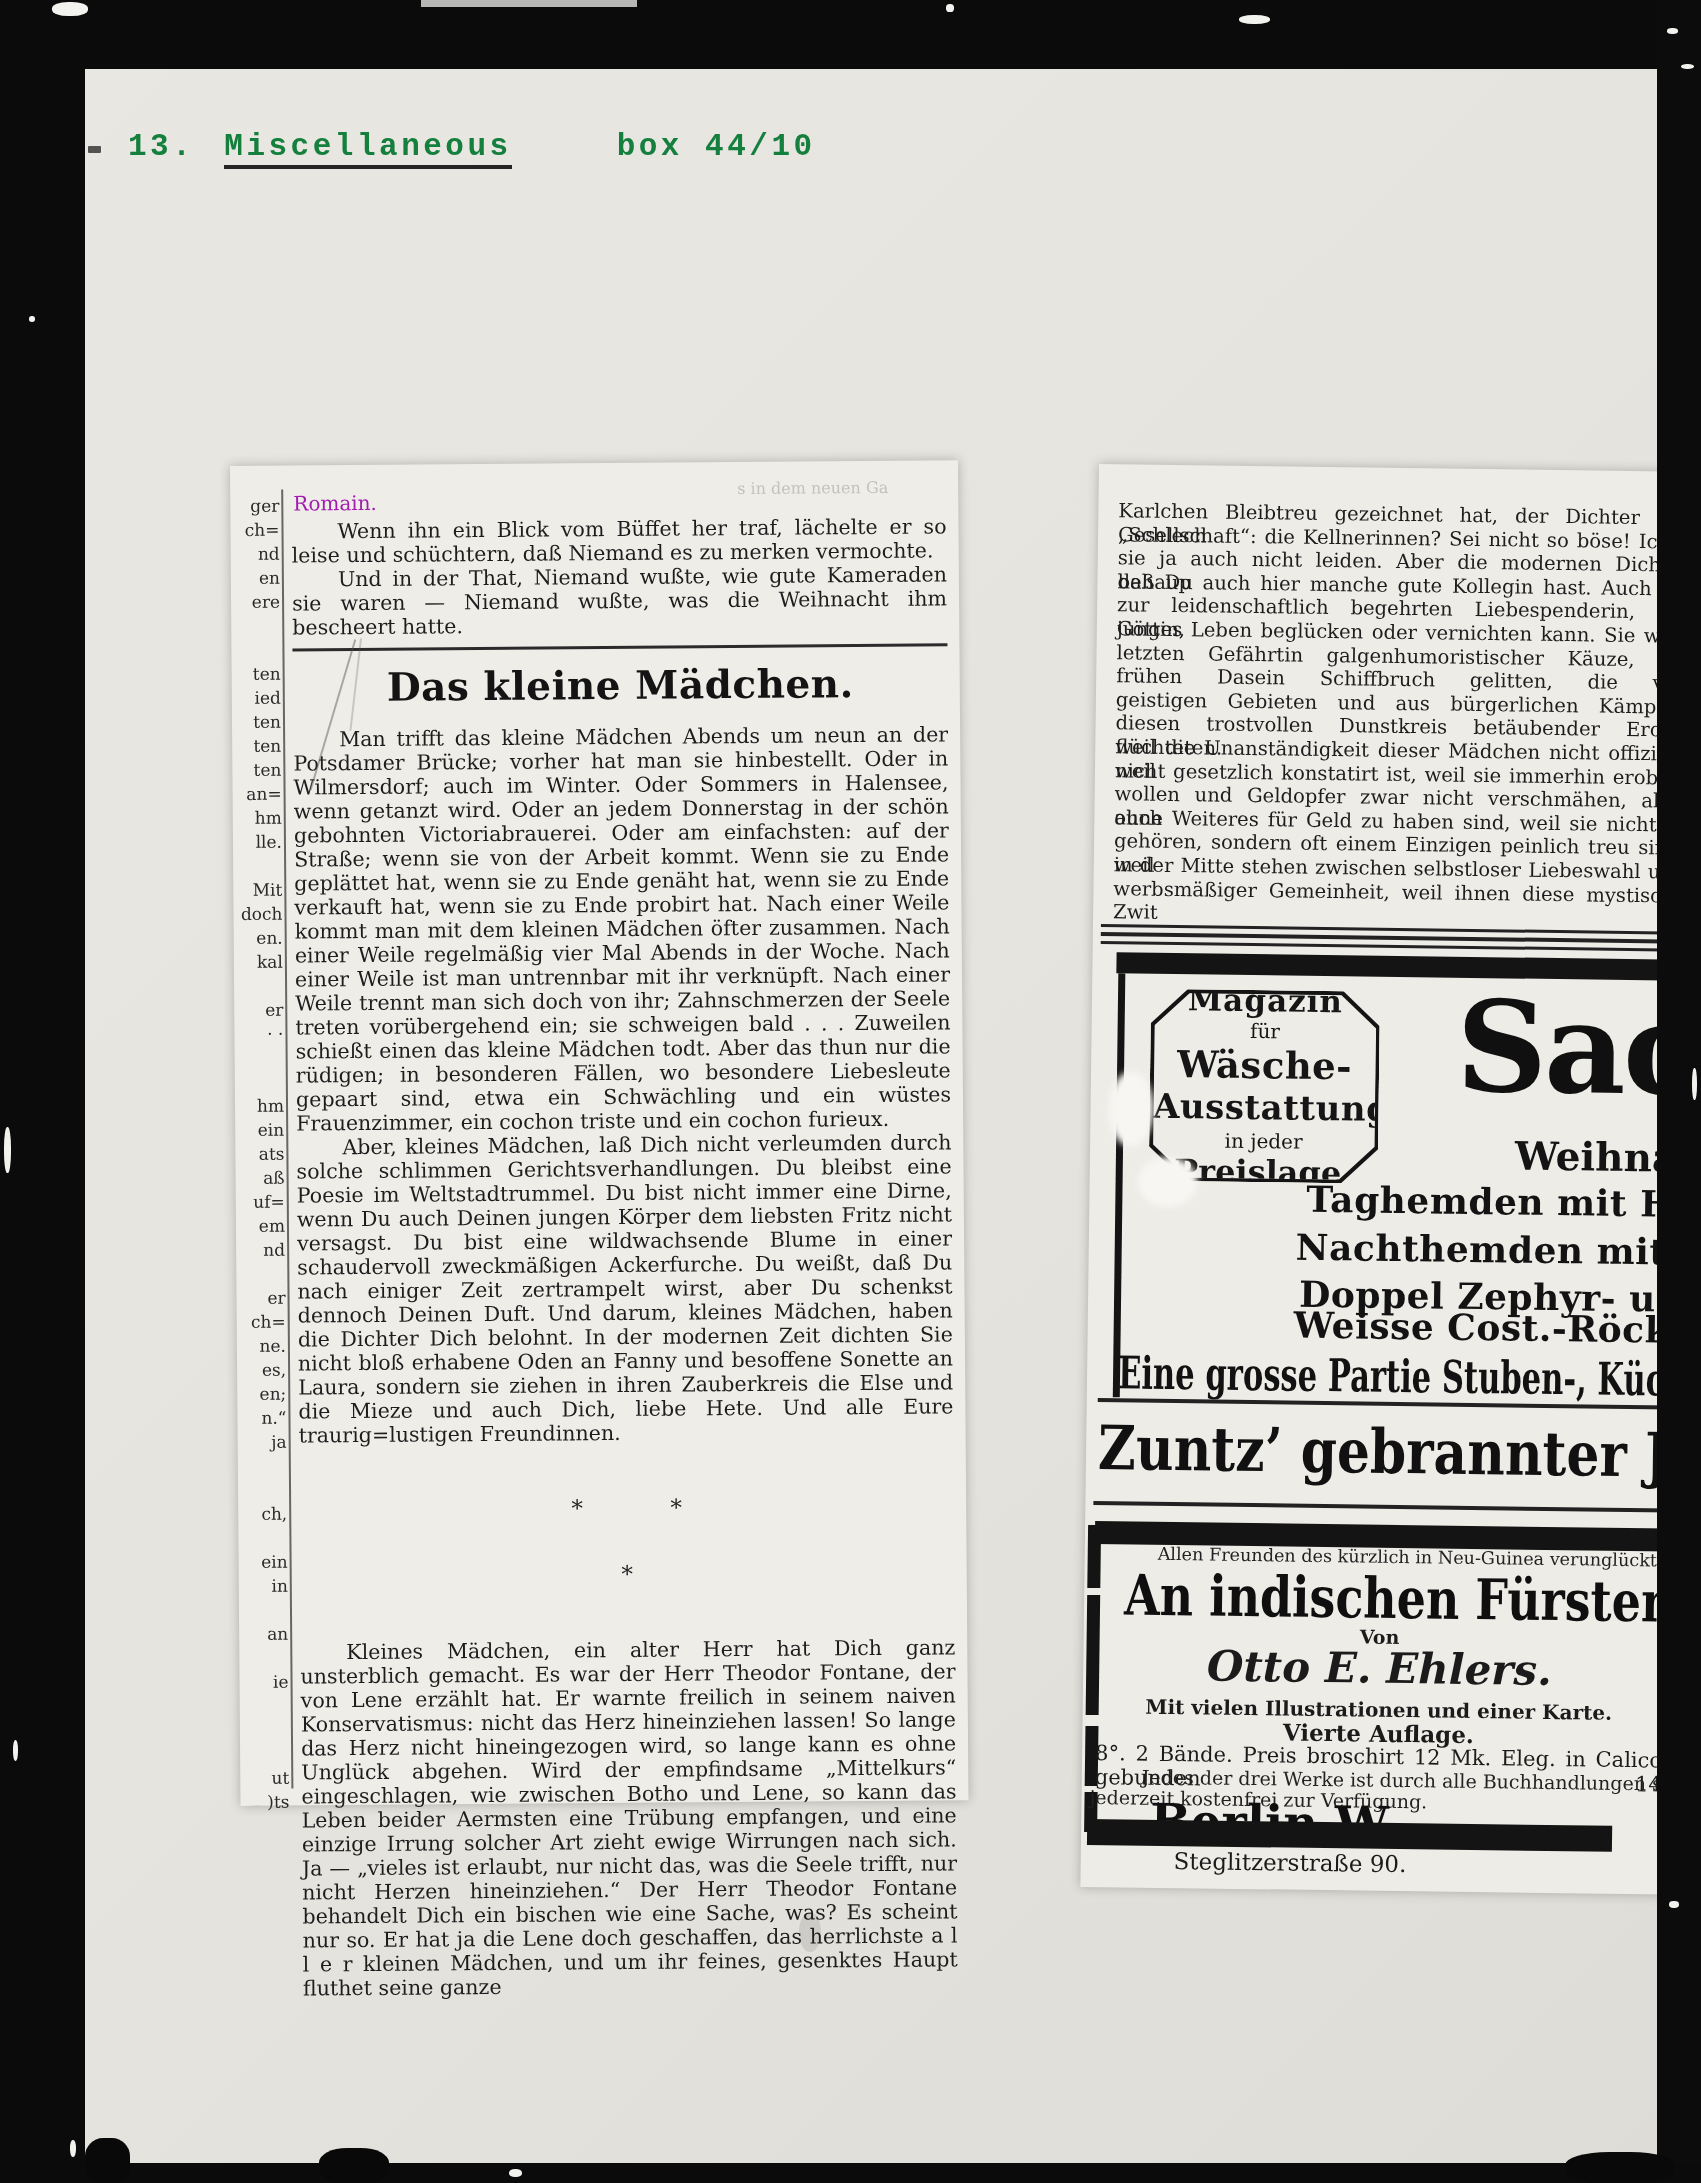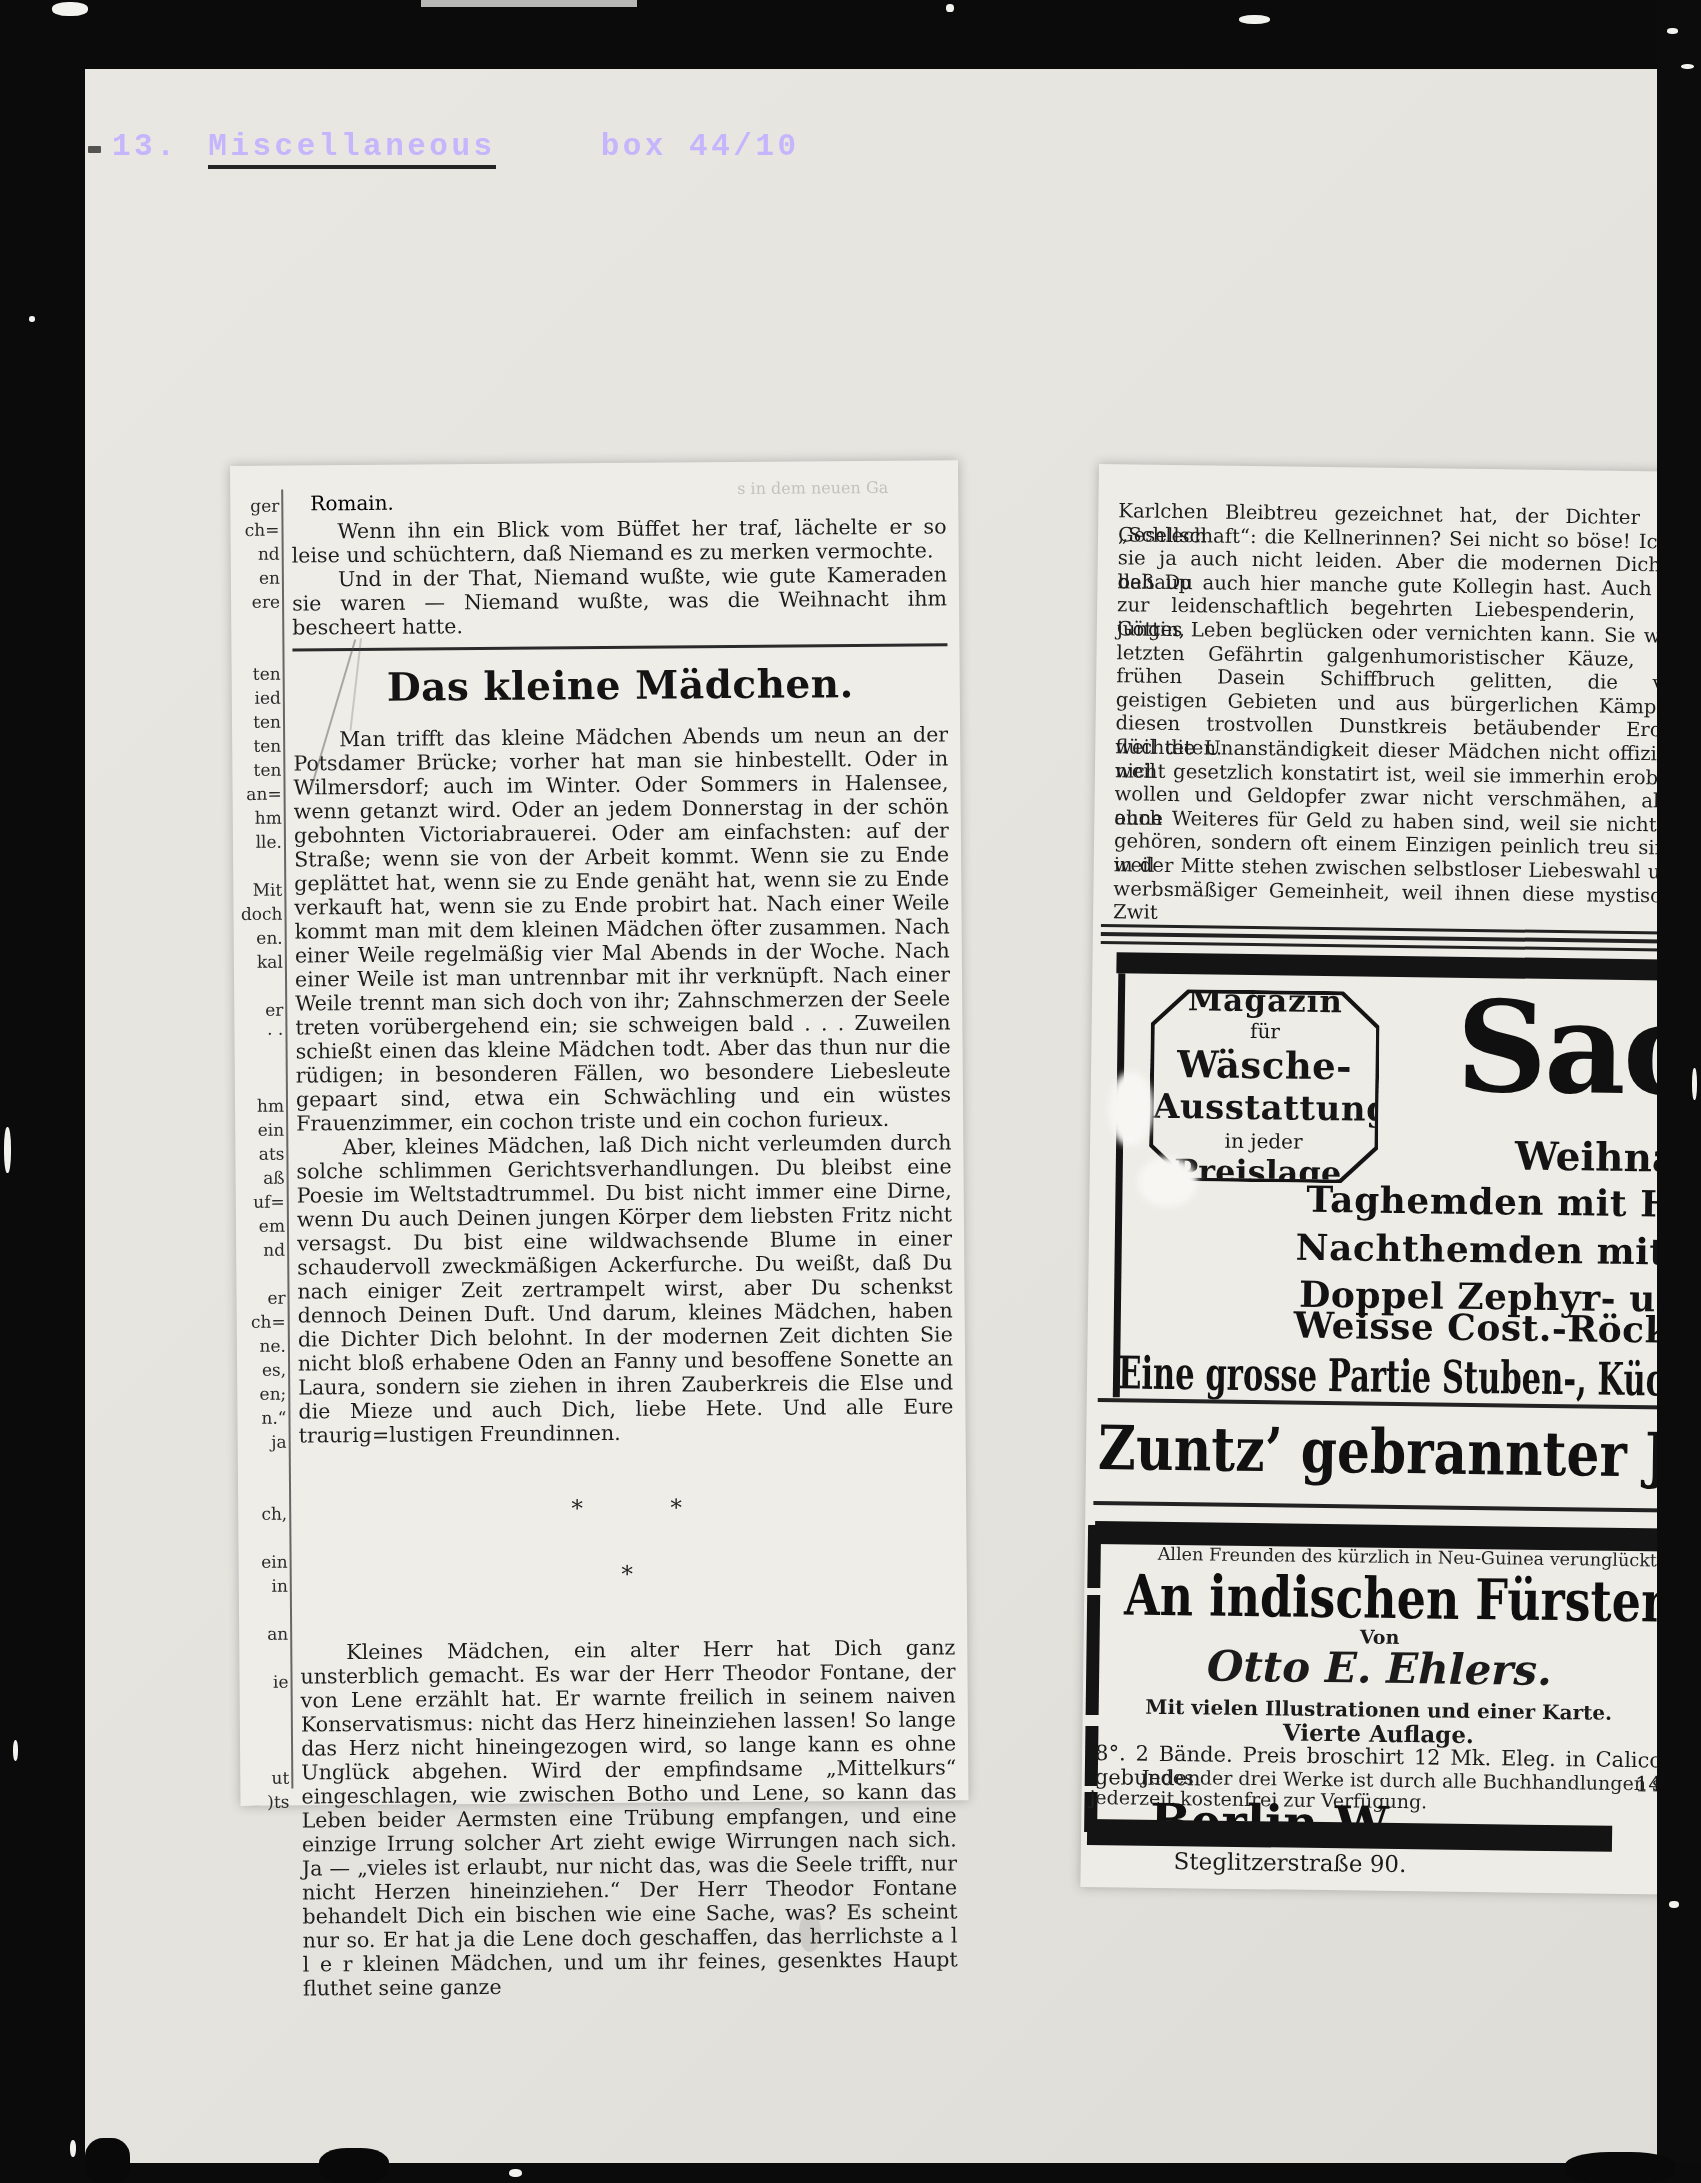--- a/index.html
+++ b/index.html
@@ -7,38 +7,38 @@
         font-family:"DejaVu Serif","Liberation Serif",serif;color:#1a1a1a;}
   
   #page{position:absolute;left:85px;top:69px;width:1572px;height:2114px;
         background:linear-gradient(135deg,#e9e7e2 0%,#e5e3de 55%,#dedcd6 100%);}
   
   .band-right{position:absolute;left:1657px;top:0;width:45px;height:2183px;background:#0c0c0c;z-index:60;}
   .band-bottom{position:absolute;left:0;top:2163px;width:1702px;height:20px;background:#0b0b0b;z-index:62;}
   .speck{position:absolute;background:#f2f2ef;border-radius:45%;z-index:70;}
   .blotch{position:absolute;background:#090909;border-radius:40%;z-index:64;}
   
-  #label{position:absolute;left:112px;top:129px;z-index:20;
+  #label{position:absolute;left:128px;top:129px;z-index:20;
          font-family:"Liberation Mono","DejaVu Sans Mono",monospace;
-         font-size:31px;font-weight:bold;color:#c4b5fd;letter-spacing:3.5px;white-space:nowrap;}
+         font-size:31px;font-weight:bold;color:#15803d;letter-spacing:3.5px;white-space:nowrap;}
   #label .u{border-bottom:4px solid #242424;padding-bottom:1px;}
   #label .gap{display:inline-block;width:105px;}
   #label .num{margin-right:30px;}
   
   .clip{position:absolute;background:#efede8;box-shadow:0 0 11px rgba(40,40,40,.30);z-index:10;}
   #clipL{left:230px;top:466px;width:728px;height:1340px;transform:rotate(-0.45deg);transform-origin:top left;}
   #clipR{left:1099px;top:464px;width:604px;height:1423px;transform:rotate(0.75deg);transform-origin:top left;
          background:#eeece7;}
   
   #fragcol{position:absolute;left:3px;top:28px;width:46px;text-align:right;
            font-size:17px;line-height:24px;color:#2a2a2a;}
   #fragcol div{height:24px;}
   .vrule{position:absolute;left:51px;top:24px;width:1.5px;height:1299px;background:#3a3a3a;opacity:.75;}
   .topcut{position:absolute;left:507px;top:17px;font-size:16px;color:#8d8d8a;white-space:nowrap;}
-  .kicker{position:absolute;left:63px;top:26px;font-size:20px;color:#000000;margin-left:17px;}
+  .kicker{position:absolute;left:63px;top:26px;font-size:20px;color:#a21caf;}
   .colL{position:absolute;left:61px;top:54px;width:655px;}
   .colL p{margin:0;text-align:justify;text-indent:46px;font-size:20.6px;line-height:24px;color:#1d1d1d;}
   .hrule{width:655px;height:2.5px;background:#2b2b2b;margin:9px 0 13px 0;}
   .headline{font-size:39px;font-weight:bold;text-align:center;margin:3px 0 17px 0;letter-spacing:0.5px;color:#141414;}
   .sep{white-space:pre;text-align:center;font-size:23px;line-height:22px;margin:8px 0 9px 0;color:#222;}
   
   .pencil{position:absolute;background:rgba(80,80,80,.45);z-index:12;}
   
   .rcbody{position:absolute;left:20px;top:35px;width:572px;}
   .rc-line{text-align:justify;text-align-last:justify;font-size:19.6px;line-height:23.6px;

